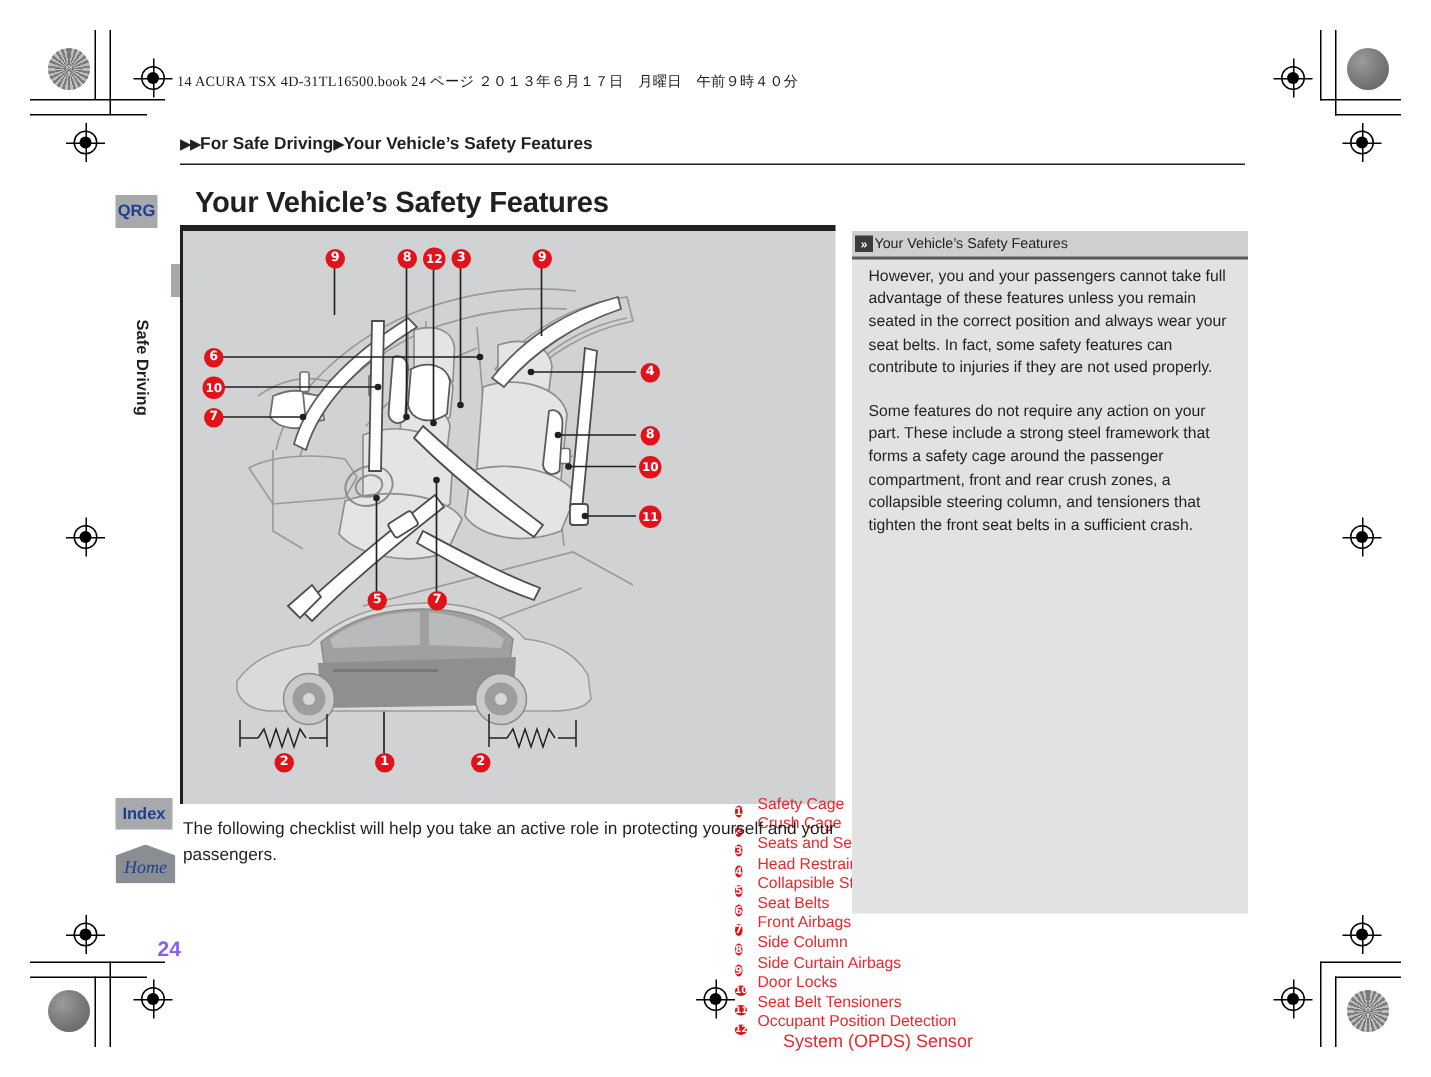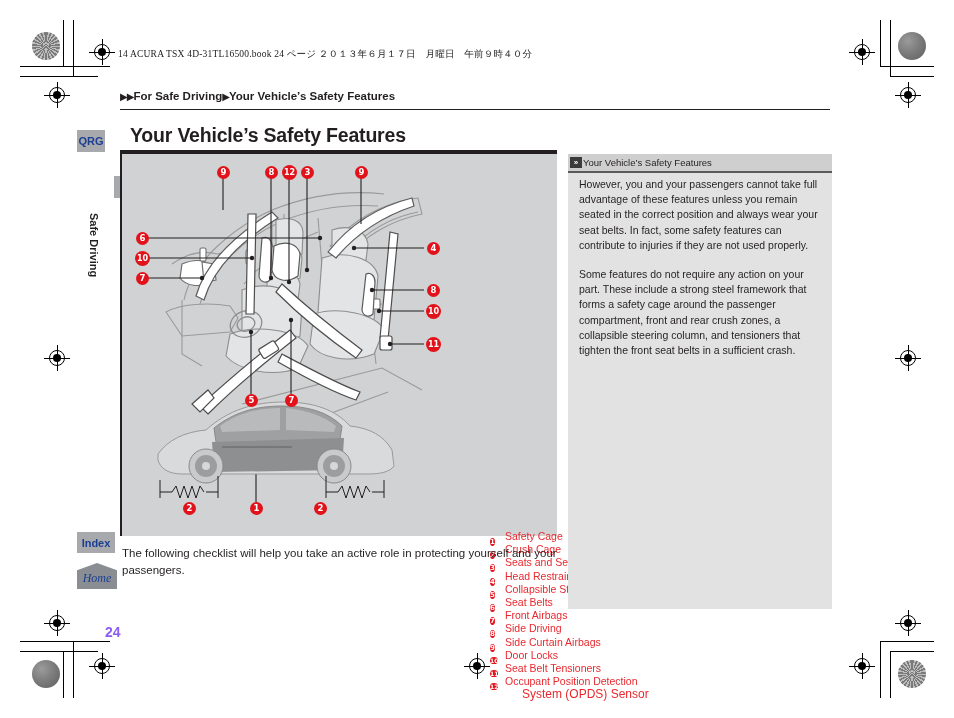--- a/index.html
+++ b/index.html
@@ -358,21 +358,21 @@
     <div class="leg-row">
         <span class="leg-num"><span class="leg-bul">6</span></span>
         <span class="leg-txt">Seat Belts</span>
       </div>
     <div class="leg-row">
         <span class="leg-num"><span class="leg-bul">7</span></span>
         <span class="leg-txt">Front Airbags</span>
       </div>
     <div class="leg-row">
         <span class="leg-num"><span class="leg-bul">8</span></span>
-        <span class="leg-txt">Side Driving</span>
+        <span class="leg-txt">Side Column</span>
       </div>
     <div class="leg-row">
         <span class="leg-num"><span class="leg-bul">9</span></span>
         <span class="leg-txt">Side Curtain Airbags</span>
       </div>
     <div class="leg-row">
         <span class="leg-num"><span class="leg-bul" style="font-size:6px">10</span></span>
         <span class="leg-txt">Door Locks</span>
       </div>
     <div class="leg-row">

